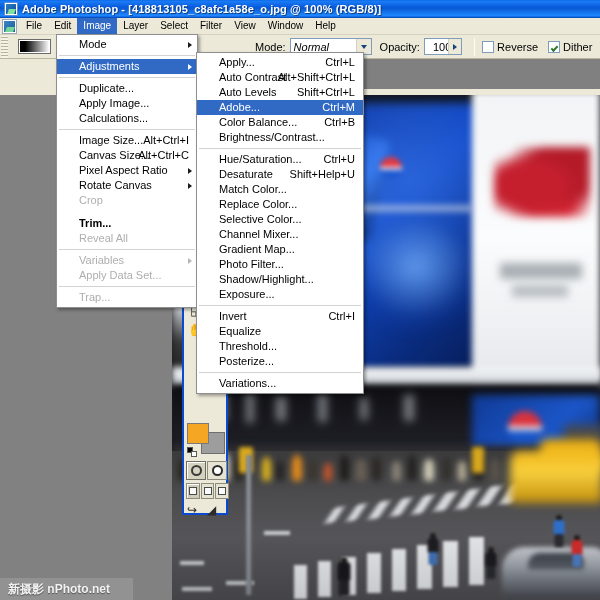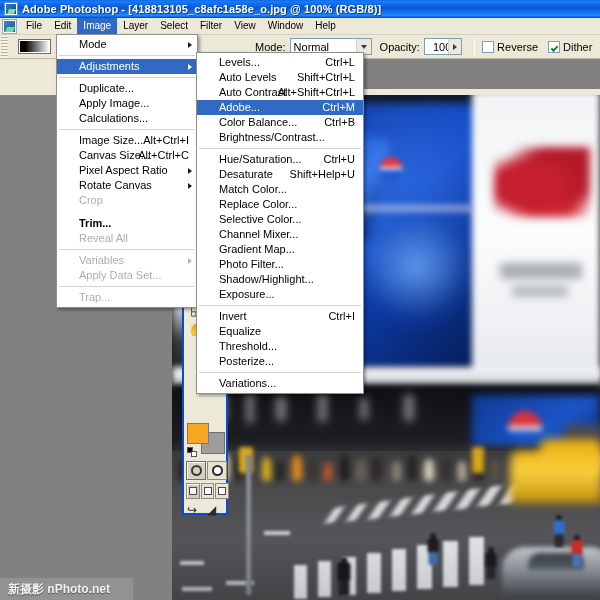--- a/index.html
+++ b/index.html
@@ -88,21 +88,21 @@
     border-top:4px solid #2b2b2b; margin-left:5px; flex:0 0 auto;
   }
   .opt-sep{
     width:1px; height:18px; background:#b0ac96; margin:0 7px; flex:0 0 auto;
     border-right:1px solid #fdfdf6;
   }
   .opt-label{ font-size:11px; margin-right:4px; white-space:nowrap; }
   .combo{
     height:17px; min-width:82px; background:#fff; border:1px solid #7f9db9;
     display:flex; align-items:center; justify-content:space-between;
-    padding:0 0 0 3px; font-size:11px;
+    padding:0 0 0 3px; font-size:11px;font-style:italic;
   }
   .combo .cb-arrow{
     width:15px; height:15px; background:#ece9d8; border-left:1px solid #d4d0c0;
     display:flex; align-items:center; justify-content:center; margin:0 0 0 2px;
   }
   .combo .cb-arrow::after{
     content:""; width:0;height:0;border-left:3px solid transparent;border-right:3px solid transparent;
     border-top:4px solid #16427a;
   }
   .opacity-box{
@@ -643,30 +643,30 @@
       <span>Apply Data Set...</span>
     </div>
     <div class="msep"></div>
     <div class="mi disabled">
       <span>Trap...</span>
     </div>
   </div>
 
 <div class="menu-pop" id="menu-adjust">
     <div class="mi">
-      <span>Levels...</span>
+      <span>Apply...</span>
       <span class="acc">Ctrl+L</span>
+    </div>
+    <div class="mi">
+      <span>Auto Contrast</span>
+      <span class="acc">Alt+Shift+Ctrl+L</span>
     </div>
     <div class="mi">
       <span>Auto Levels</span>
       <span class="acc">Shift+Ctrl+L</span>
-    </div>
-    <div class="mi">
-      <span>Auto Contrast</span>
-      <span class="acc">Alt+Shift+Ctrl+L</span>
     </div>
     <div class="mi sel">
       <span>Adobe...</span>
       <span class="acc">Ctrl+M</span>
     </div>
     <div class="mi">
       <span>Color Balance...</span>
       <span class="acc">Ctrl+B</span>
     </div>
     <div class="mi">

